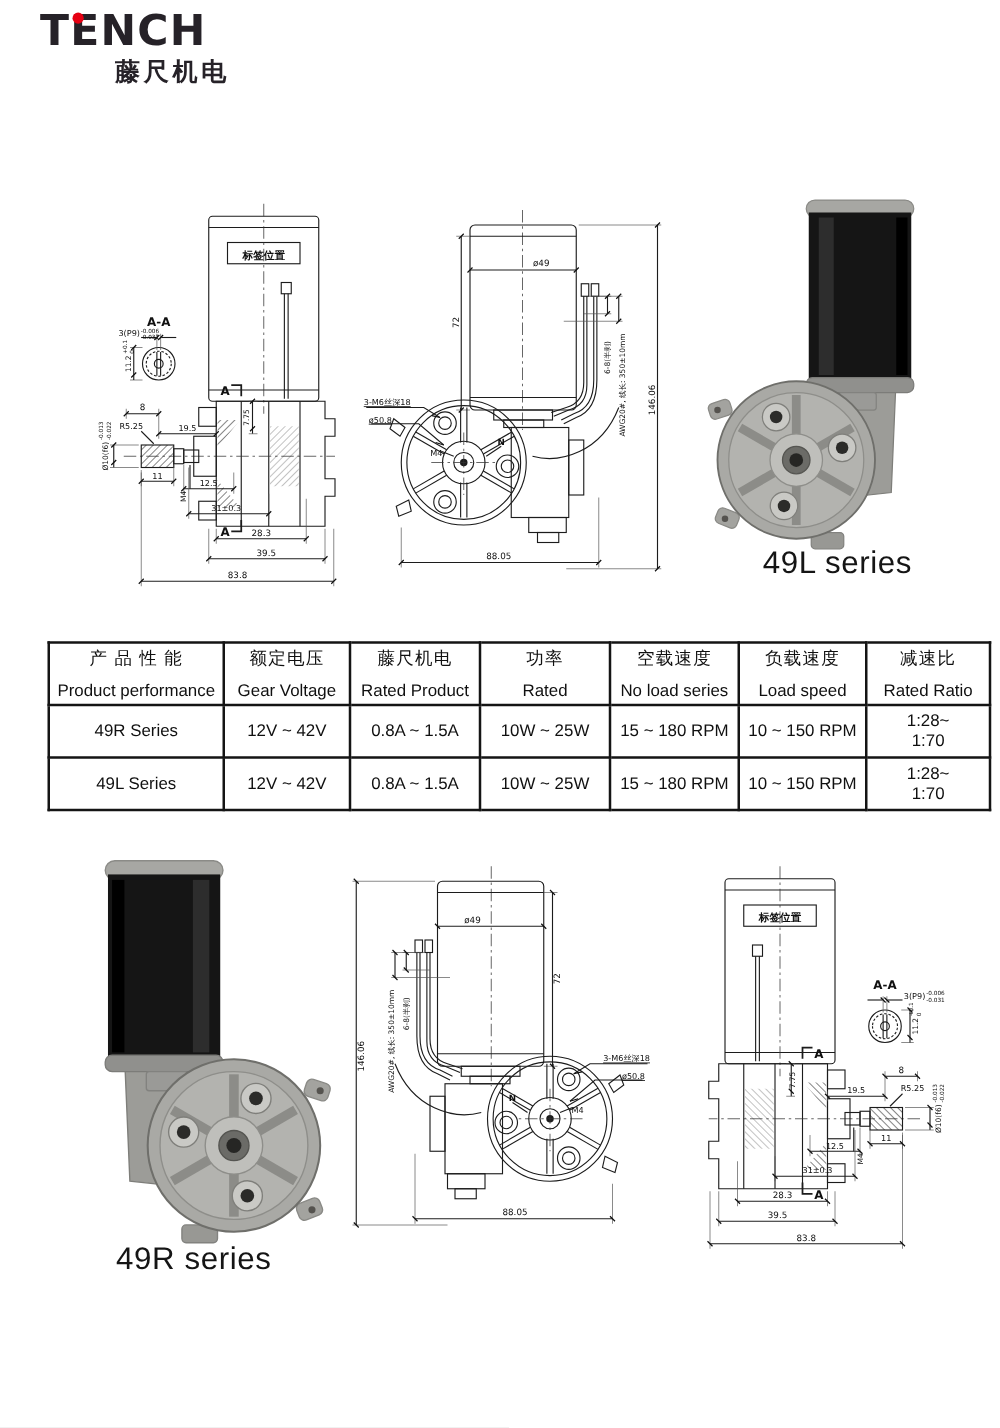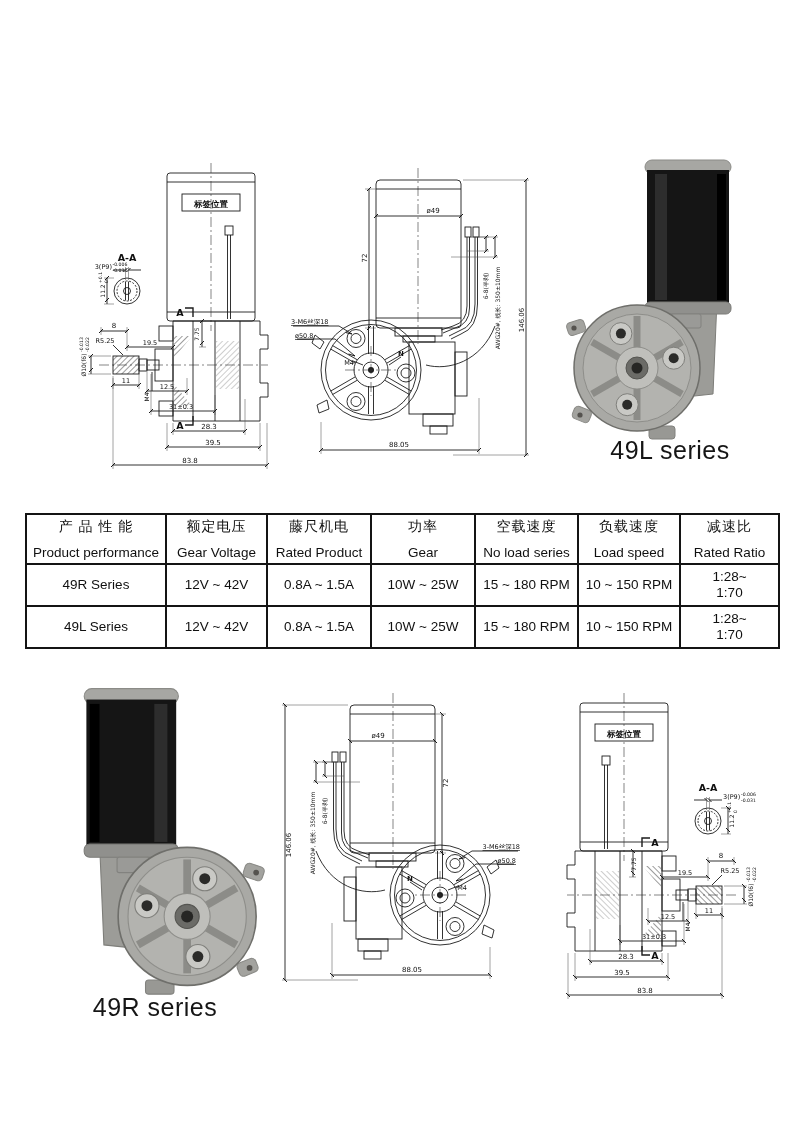--- a/index.html
+++ b/index.html
@@ -19,21 +19,21 @@
   text{fill:#101010;font-family:"DejaVu Sans",sans-serif;}
   .t7{font-size:7px;}
   .t65{font-size:6.5px;}
   .t6{font-size:6px;}
   .t4{font-size:4.6px;}
   .tb{font-weight:bold;}
   .tA{font-size:9.5px;font-weight:bold;}
   .cjk{font-size:8.5px;font-weight:bold;}
   .caption{position:absolute;font-size:25px;color:#151515;text-align:center;letter-spacing:.5px;}
   
-  .spec{position:absolute;left:25px;top:513px;width:753px;border-collapse:collapse;table-layout:fixed;}
+  .spec{position:absolute;left:38px;top:513px;width:753px;border-collapse:collapse;table-layout:fixed;}
   .spec th,.spec td{border:2px solid #141414;text-align:center;vertical-align:middle;
         color:#101010;white-space:pre-line;padding:2px 1px;}
   .spec th{height:44px;font-weight:normal;}
   .hdr-cn{font-size:14px;letter-spacing:1px;}
   .hdr-en{font-size:13.5px;margin-top:9px;}
   .spec td{height:36px;font-size:13.5px;line-height:1.15;}
 </style>
 </head>
 <body>
 
@@ -191,20 +191,25 @@
         <circle cx="55.9" cy="177.6" r="11" fill="#c9c9c5" stroke="#7f7f7b"></circle>
           <circle cx="55.9" cy="177.6" r="5" fill="#2b2b29"></circle>
         <circle cx="108.7" cy="202.2" r="11" fill="#c9c9c5" stroke="#7f7f7b"></circle>
           <circle cx="108.7" cy="202.2" r="5" fill="#2b2b29"></circle>
         <circle cx="62.2" cy="248.7" r="11" fill="#c9c9c5" stroke="#7f7f7b"></circle>
           <circle cx="62.2" cy="248.7" r="5" fill="#2b2b29"></circle>
       </g>
     </defs>
   </svg>
 
+  <div class="logo">
+    <div class="brand">TENCH</div>
+    <span class="brand-dot"></span>
+    <div class="brand-cn">藤尺机电</div>
+  </div>
 
   <svg style="left:55px;top:95px" width="245" height="375" viewBox="0 0 245 375">
     <use href="#geo-side"></use>
     <text class="cjk" text-anchor="middle" x="156" y="112">标签位置</text>
     <text class="tA" text-anchor="middle" x="72" y="166">A-A</text>
     <text class="t65" text-anchor="end" x="57" y="174">3(P9)</text>
     <text class="t4" x="57.5" y="171">-0.006</text>
     <text class="t4" x="57.5" y="176.5">-0.031</text>
     <g transform="rotate(-90 48 196)">
       <text class="t6" text-anchor="middle" x="48" y="198">11.2</text>
@@ -258,21 +263,21 @@
         <col style="width:104px">
       <col style="width:103px">
         <col style="width:102px">
         <col style="width:99px">
     </colgroup>
     <tbody>
         <tr>
       <th><div class="hdr-cn">产 品 性 能</div><div class="hdr-en">Product performance</div></th>
       <th><div class="hdr-cn">额定电压</div><div class="hdr-en">Gear Voltage</div></th>
       <th><div class="hdr-cn">藤尺机电</div><div class="hdr-en">Rated Product</div></th>
-      <th><div class="hdr-cn">功率</div><div class="hdr-en">Gear</div></th>
+      <th><div class="hdr-cn">功率</div><div class="hdr-en">Rated</div></th>
       <th><div class="hdr-cn">空载速度</div><div class="hdr-en">No load series</div></th>
       <th><div class="hdr-cn">负载速度</div><div class="hdr-en">Load speed</div></th>
       <th><div class="hdr-cn">减速比</div><div class="hdr-en">Rated Ratio</div></th>
     </tr>
     <tr>
       <td>49R Series</td>
       <td>12V ~ 42V</td>
       <td>0.8A ~ 1.5A</td>
       <td>10W ~ 25W</td>
       <td>15 ~ 180 RPM</td>

